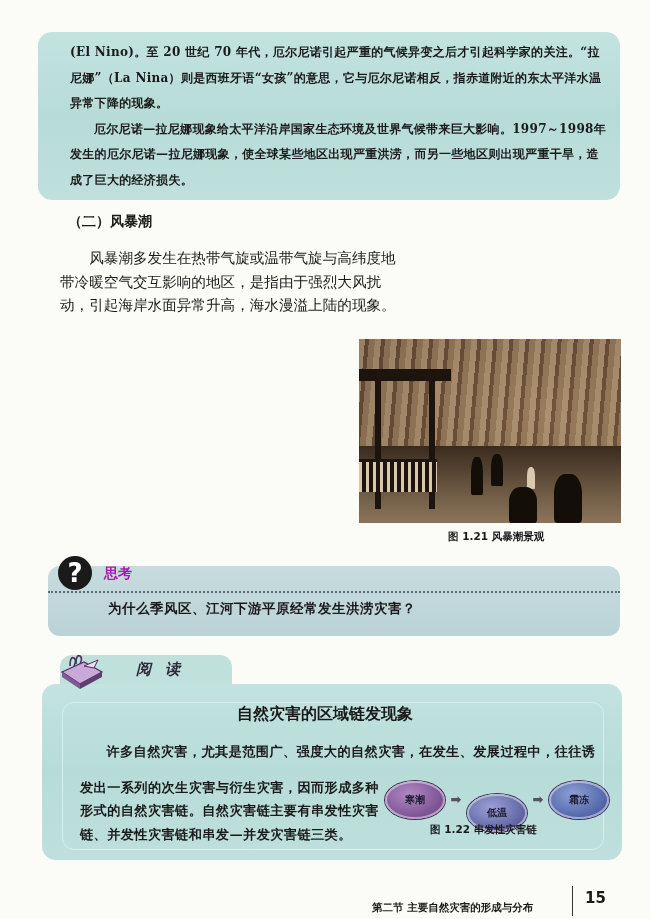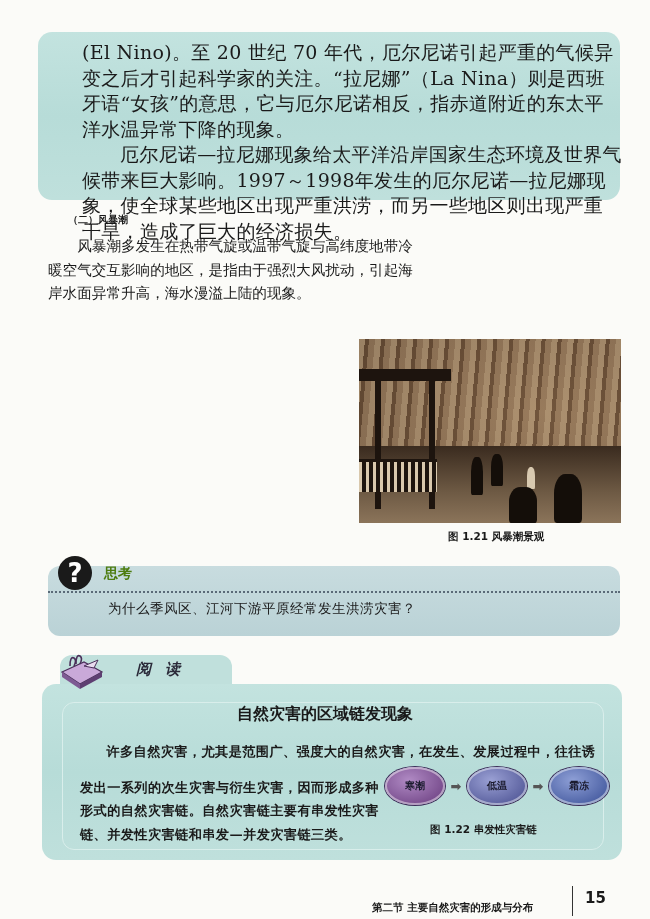--- a/index.html
+++ b/index.html
@@ -8,47 +8,47 @@
     background: #fbfbf8;
     font-family: "DejaVu Serif", "Liberation Serif", serif;
     color: #1a1a1a;
   }
   .box-teal {
     position: absolute;
     background: linear-gradient(180deg, #c3e3df 0%, #b7dcd8 50%, #bfe0dc 100%);
     border-radius: 14px;
   }
   #top-box { left: 38px; top: 32px; width: 582px; height: 168px; }
-  #top-box .txt { position: absolute; left: 44px; top: 8px; width: 540px; font-size: 19px; line-height: 25.5px; font-weight: normal; letter-spacing: 0.3px; }
+  #top-box .txt { position: absolute; left: 32px; top: 8px; width: 540px; font-size: 12px; line-height: 25.5px; font-weight: bold; letter-spacing: 0.3px; }
   #top-box p { margin: 0; }
   .indent { text-indent: 2em; }
 
-  #section-title { position: absolute; left: 68px; top: 213px; font-family: Liberation Sans, sans-serif; font-size: 10px; font-weight: bold; }
+  #section-title { position: absolute; left: 68px; top: 213px; font-family: Liberation Sans, sans-serif; font-size: 14px; font-weight: bold; }
   #body-text { position: absolute; left: 48px; top: 234px; width: 365px; font-size: 14.6px; line-height: 23.6px; font-family: "DejaVu Sans", sans-serif; }
-  #body-text p { margin: 0; }
+  #body-text p { margin: 12px; }
   #body-text .narrow { width: 310px; }
 
   #photo { position: absolute; left: 359px; top: 339px; width: 262px; height: 184px; overflow: hidden;
     background: radial-gradient(ellipse at 70% 40%, #8a6b4d 0%, #5d4430 40%, #2e2016 80%); }
   #photo .sky { position: absolute; left: 0; top: 0; width: 100%; height: 60%;
     background: repeating-linear-gradient(95deg, #b59a78 0 6px, #6b5038 6px 10px, #9c7f60 10px 16px); opacity: .8; }
   #photo .ground { position: absolute; left: 0; bottom: 0; width: 100%; height: 42%; background: linear-gradient(180deg, #3a2b1f, #6e5a44 60%, #8b745a); }
   #photo .roof { position: absolute; left: 0; top: 30px; width: 92px; height: 12px; background: #1d140e; }
   #photo .post { position: absolute; top: 42px; width: 6px; height: 128px; background: #1d140e; }
   #photo .rail { position: absolute; left: 0; top: 120px; width: 78px; height: 30px;
     background: repeating-linear-gradient(90deg, #d9c8ad 0 3px, #1d140e 3px 7px); border-top: 3px solid #1d140e; }
   #photo .fig { position: absolute; background: #140e09; border-radius: 40% 40% 10% 10%; }
 
   #fig121 { position: absolute; left: 448px; top: 530px; font-family: "DejaVu Sans", sans-serif; font-size: 10.5px; font-weight: bold; }
 
   #think-box { left: 48px; top: 566px; width: 572px; height: 70px; background: linear-gradient(180deg, #c8dcdf, #bad2d6); border-radius: 12px; }
   #think-icon { position: absolute; left: 58px; top: 556px; width: 34px; height: 34px; border-radius: 50%; background: #1a1a1a; color: #fff; font: bold 26px/34px "DejaVu Sans", sans-serif; text-align: center; }
-  #think-title { position: absolute; left: 104px; top: 565px; font: bold 14px "DejaVu Sans", sans-serif; color: #4d7c0f; }
+  #think-title { position: absolute; left: 104px; top: 565px; font: bold 14px "DejaVu Sans", sans-serif; color: #a21caf; }
   #think-dots { position: absolute; left: 48px; top: 591px; width: 572px; border-top: 2px dotted #5a6a78; }
-  #think-q { position: absolute; left: 108px; top: 600px; font-size: 13.5px; font-weight: normal; letter-spacing: 0.5px; }
+  #think-q { position: absolute; left: 108px; top: 600px; font-size: 13.5px; font-weight: bold; letter-spacing: 0.5px; }
 
   #read-tab { position: absolute; left: 60px; top: 655px; width: 172px; height: 40px; background: #c0e0dc; border-radius: 12px 12px 0 0; }
   #read-box { left: 42px; top: 684px; width: 580px; height: 176px; border-radius: 14px; }
   #read-inner { position: absolute; left: 62px; top: 702px; width: 540px; height: 146px; border: 1px solid #d9eeeb; border-radius: 12px; }
   #read-icon { position: absolute; left: 58px; top: 652px; width: 46px; height: 38px; }
   #read-title { position: absolute; left: 136px; top: 660px; font: italic bold 15px "DejaVu Sans", sans-serif; color: #2b2b3a; letter-spacing: 14px; }
   #read-heading { position: absolute; left: 0; width: 650px; top: 704px; text-align: center; font-size: 16px; font-weight: bold; font-family: "DejaVu Sans", sans-serif; }
   #read-text { position: absolute; left: 68px; top: 728px; width: 540px; font-size: 13.2px; line-height: 23.5px; font-weight: bold; letter-spacing: 0.4px; }
   #read-text p { margin: 12px; }
   #read-text .narrow { width: 305px; }
@@ -112,21 +112,21 @@
 <div id="read-title">阅读</div>
 <div id="read-heading">自然灾害的区域链发现象</div>
 <div id="read-text">
   <p class="indent">许多自然灾害，尤其是范围广、强度大的自然灾害，在发生、发展过程中，往往诱</p>
   <p class="narrow">发出一系列的次生灾害与衍生灾害，因而形成多种形式的自然灾害链。自然灾害链主要有串发性灾害链、并发性灾害链和串发—并发灾害链三类。</p>
 </div>
 
 <div id="chain">
   <div class="oval" style="background:radial-gradient(ellipse at 40% 35%, #b08ac4, #7a4f8f 70%);">寒潮</div>
   <div class="arrow">➡</div>
-  <div class="oval" style="background:radial-gradient(ellipse at 40% 35%, #9aa0d4, #5c62a0 70%);">低温</div>
+  <div class="oval" style="background:radial-gradient(ellipse at 40% 35%, #9aa0d4, #5c62a0 70%);margin-top:27px;">低温</div>
   <div class="arrow">➡</div>
   <div class="oval" style="background:radial-gradient(ellipse at 40% 35%, #8e9fd6, #4e63a6 70%);">霜冻</div>
 </div>
 <div id="fig122">图 1.22   串发性灾害链</div>
 
 <div id="footer-chapter">第二节   主要自然灾害的形成与分布</div>
 <div id="footer-sep"></div>
 <div id="footer-page">15</div>
 
 </body></html>

